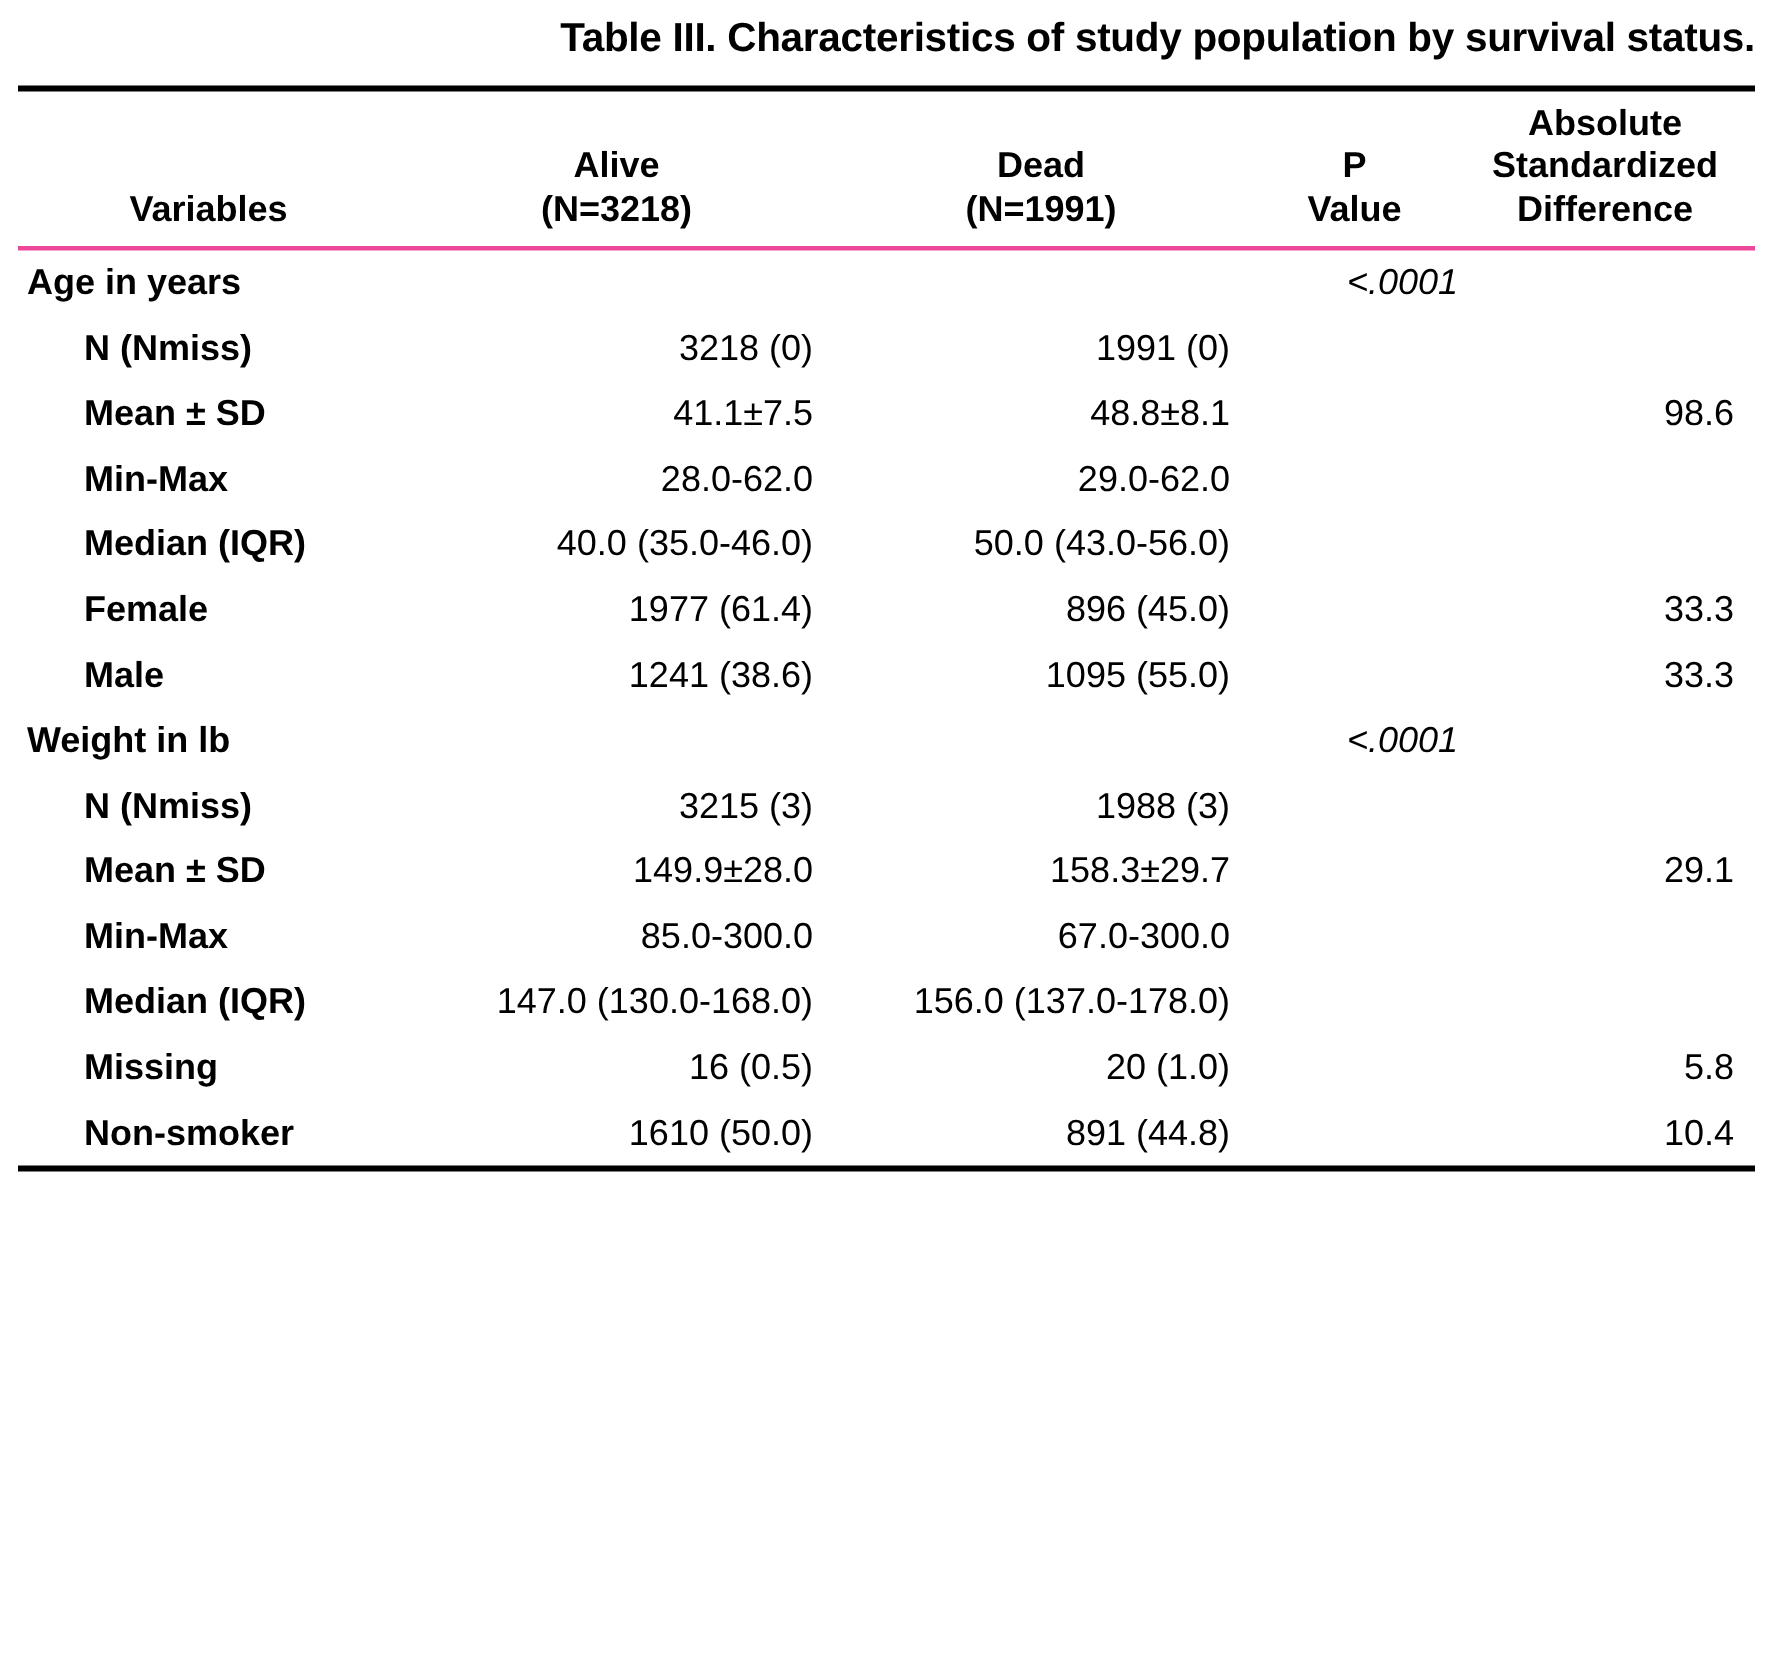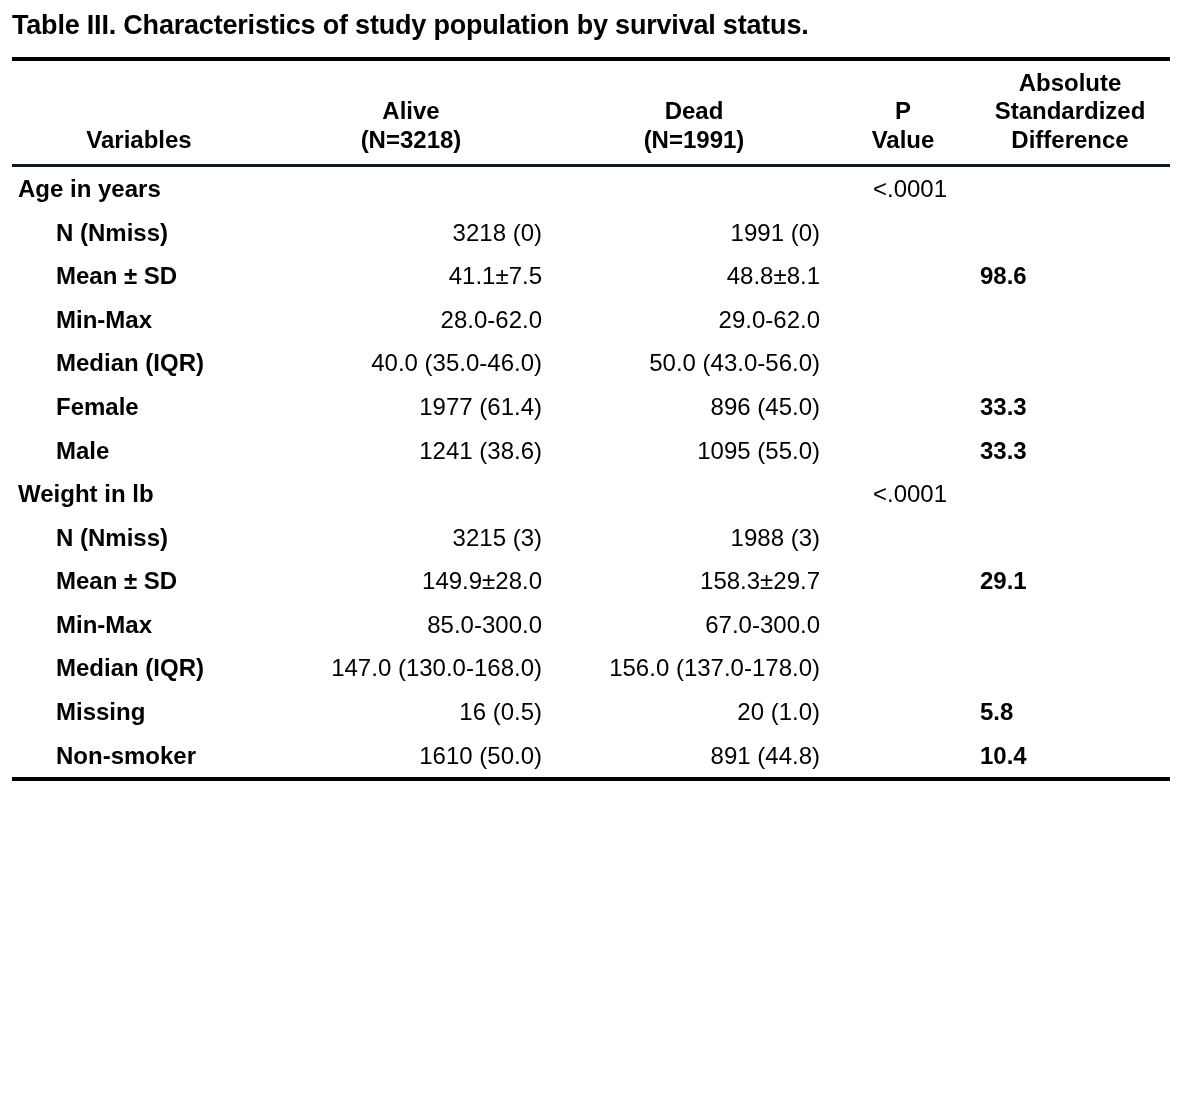--- a/index.html
+++ b/index.html
@@ -17,21 +17,21 @@
   .page {
     width: 1182px;
     height: 1112px;
     box-sizing: border-box;
     padding: 0 12px;
     position: relative;
   }
   .table-title {
     font-size: 27px;
     font-weight: bold;
-    text-align: left;
+    text-align: right;
     padding: 10px 0 16px 0;
     letter-spacing: -0.2px;
   }
   table.stat-table {
     width: 1158px;
     border-collapse: collapse;
     table-layout: fixed;
     font-size: 24px;
   }
   table.stat-table col.c-var    { width: 258px; }
@@ -49,21 +49,21 @@
   .th-var   { text-align: center; padding-left: 6px !important; }
   .th-alive { text-align: center; }
   .th-dead  { text-align: center; }
   .th-p     { text-align: center; }
   .th-asd   { text-align: center; }
 
   .rule-top {
     border-top: 4px solid #000;
   }
   .rule-mid td, .rule-mid th {
-    border-top: 3px solid #0f172a;
+    border-top: 3px solid #ec4899;
   }
   tbody tr td {
     padding: 8px 4px 8px 4px;
     line-height: 1.15;
     vertical-align: middle;
   }
   td.var {
     text-align: left;
   }
   td.var.group {
@@ -73,28 +73,29 @@
   td.var.sub {
     font-weight: bold;
     padding-left: 44px;
   }
   td.num {
     text-align: right;
     padding-right: 16px;
     white-space: nowrap;
   }
   td.p {
-    text-align: center;
+    text-align: right;
     padding-left: 12px;
     white-space: nowrap;
+    font-style: italic;
   }
   td.asd {
+    text-align: right;
     padding-right: 14px;
     white-space: nowrap;
-    font-weight: bold;
   }
   .bottom-rule {
     border-top: 4px solid #000;
     width: 1158px;
     margin: 0;
     height: 0;
   }
 </style>
 </head>
 <body>

